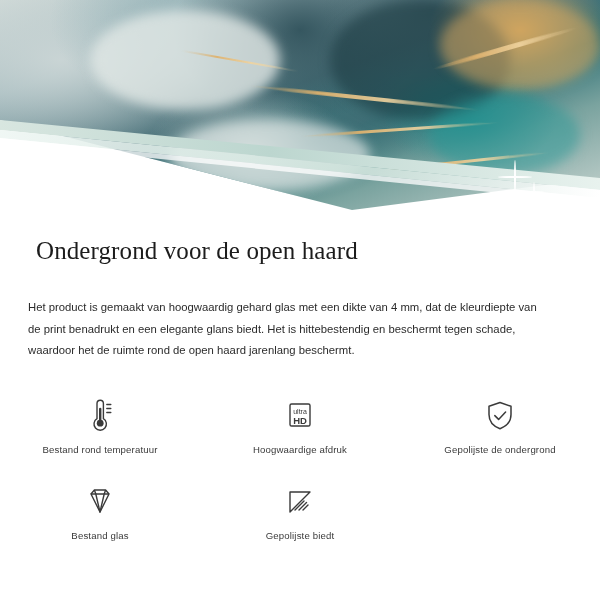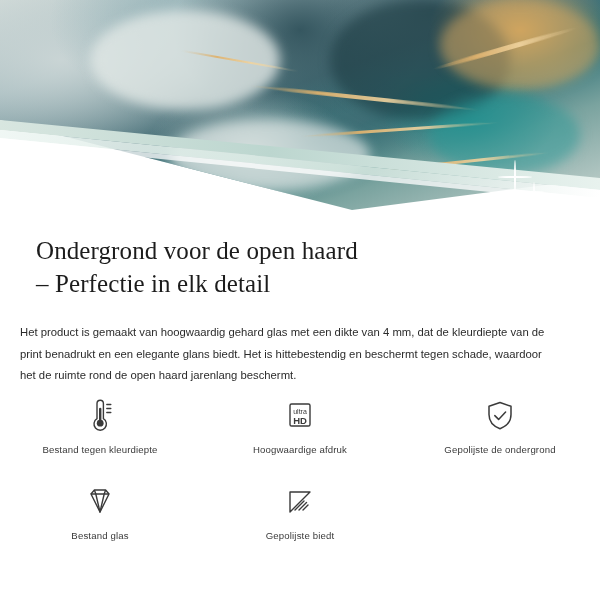--- a/index.html
+++ b/index.html
@@ -104,21 +104,21 @@
     padding: 12px 48px 0 36px;
     font-family: "Liberation Serif", serif;
     font-size: 25px;
     line-height: 1.32;
     font-weight: 400;
     color: #1c1c1c;
     letter-spacing: 0.1px;
   }
   .headline .l2 { display: block; }
   .body-copy {
-    margin: 4px;
+    margin: 12px;
     padding: 18px 40px 0 16px;
     font-size: 11.3px;
     line-height: 1.92;
     color: #2b2b2b;
   }
 
   
   .features {
     position: absolute;
     left: 0;
@@ -187,37 +187,36 @@
       <polygon points="0,30 600,90 600,95 0,35" fill="#ffffff" opacity="0.75"></polygon>
     </svg>
 
     <div class="sparkle sp1"></div>
     <div class="sparkle sp2"></div>
   </div>
 
   <div class="content">
     <h1 class="headline">
       <span>Ondergrond voor de open haard</span>
-      <span class="l2">– Perfectie in elk detail</span>
     </h1>
     <p class="body-copy">Het product is gemaakt van hoogwaardig gehard glas met een dikte van 4 mm, dat de kleurdiepte van de print benadrukt en een elegante glans biedt. Het is hittebestendig en beschermt tegen schade, waardoor het de ruimte rond de open haard jarenlang beschermt.</p>
   </div>
 
   <div class="features">
 
     <div class="feature">
       <div class="ico">
         <svg width="44" height="44" viewBox="0 0 44 44" fill="none" stroke="#3a3a3a" stroke-width="1.4" stroke-linecap="round">
           <path d="M19 9.5a3.2 3.2 0 0 1 6.4 0v15.2a6.2 6.2 0 1 1-6.4 0z"></path>
           <path d="M22.2 15v10.5" stroke-width="2.4"></path>
           <circle cx="22.2" cy="29.2" r="3.4" fill="#3a3a3a" stroke="none"></circle>
           <path d="M28.8 10.5h4M28.8 14.5h4M28.8 18.5h4"></path>
         </svg>
       </div>
-      <div class="cap">Bestand tegen kleurdiepte</div>
+      <div class="cap">Bestand rond temperatuur</div>
     </div>
 
     <div class="feature">
       <div class="ico">
         <svg width="44" height="44" viewBox="0 0 44 44">
           <rect x="12" y="10" width="20" height="22" rx="1.6" fill="none" stroke="#3a3a3a" stroke-width="1.4"></rect>
           <text x="22" y="20" font-family="Liberation Sans, sans-serif" font-size="7" fill="#3a3a3a" text-anchor="middle">ultra</text>
           <text x="22" y="29.5" font-family="Liberation Sans, sans-serif" font-size="9.5" font-weight="bold" fill="#3a3a3a" text-anchor="middle">HD</text>
         </svg>
       </div>

